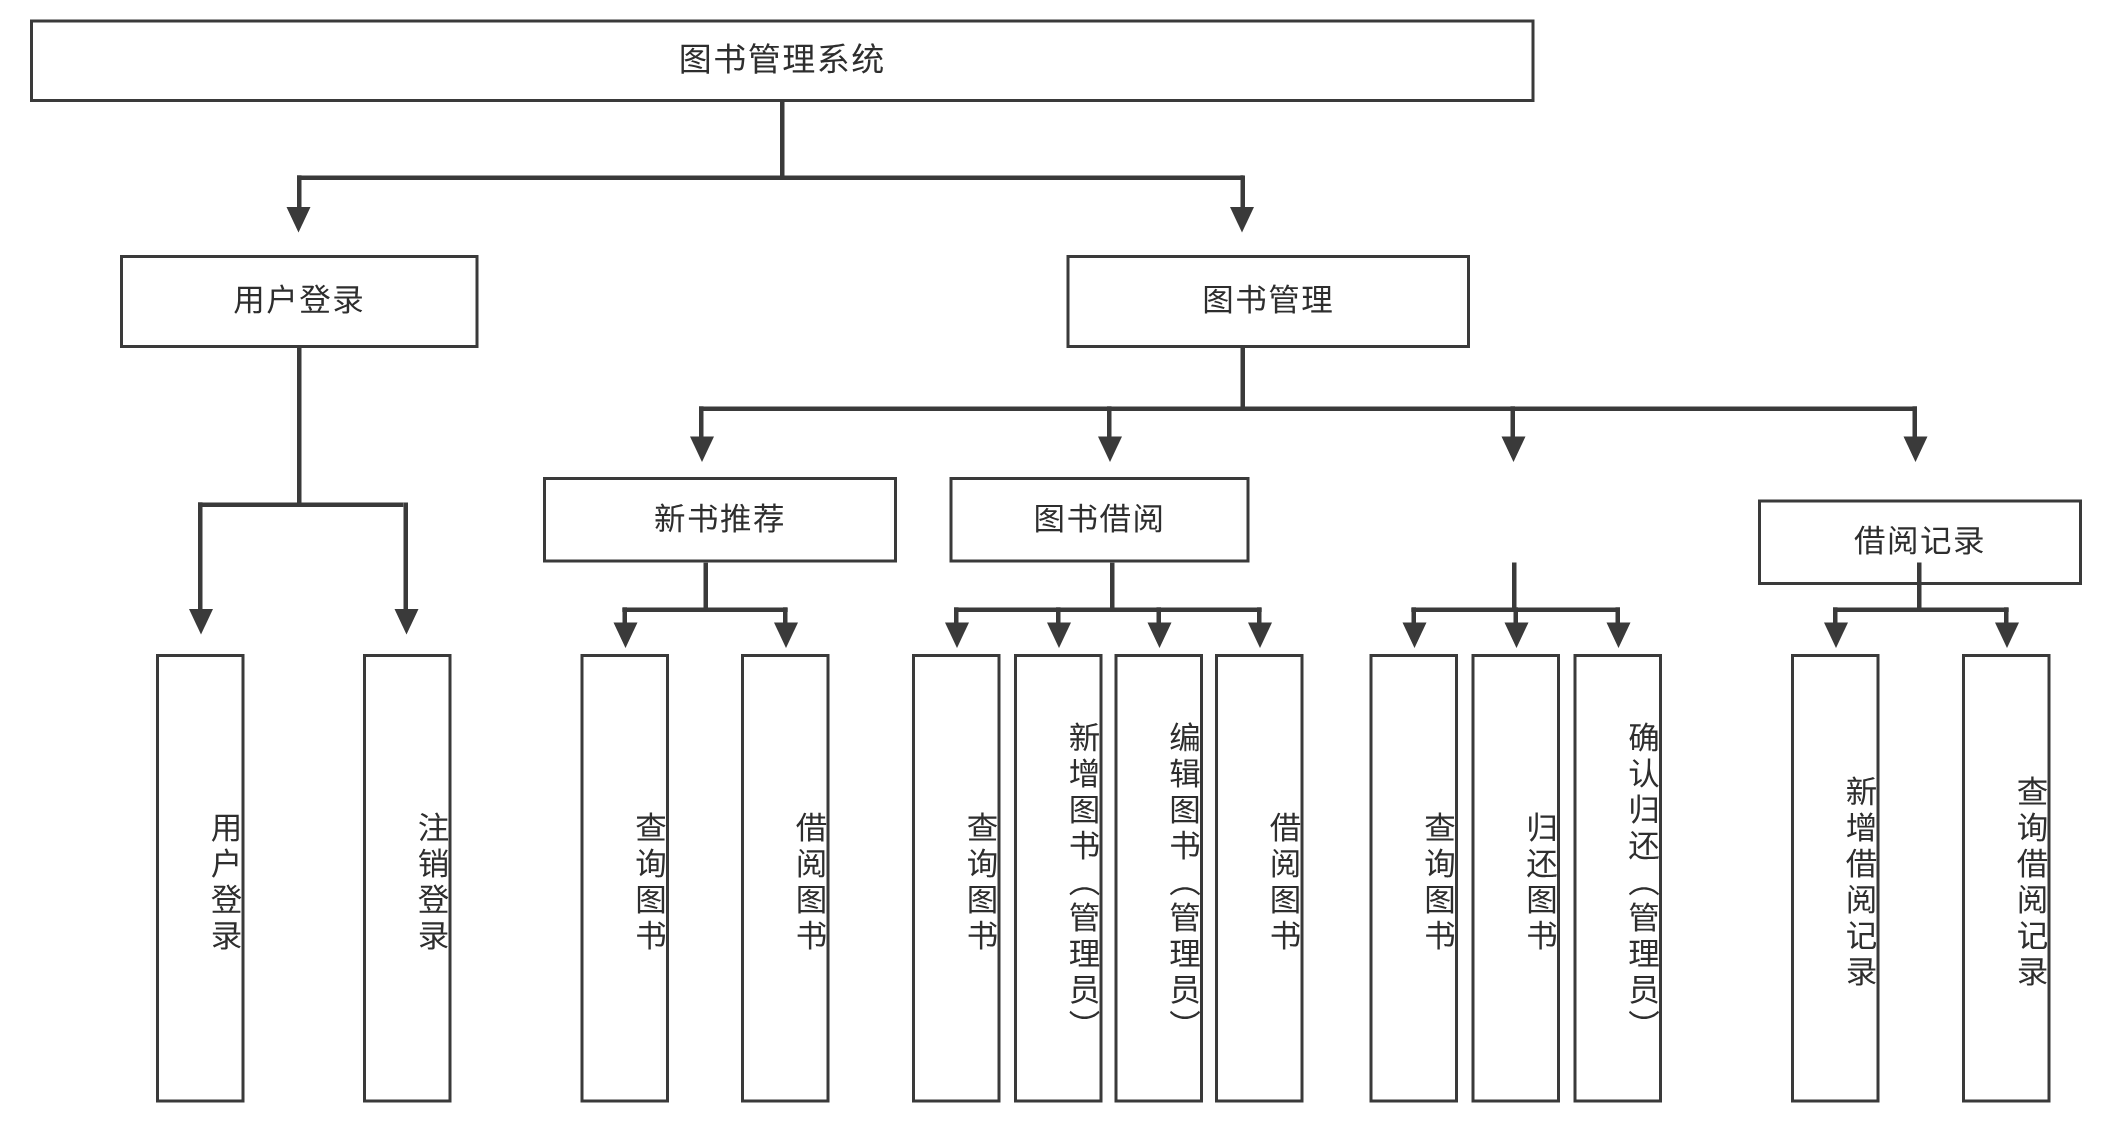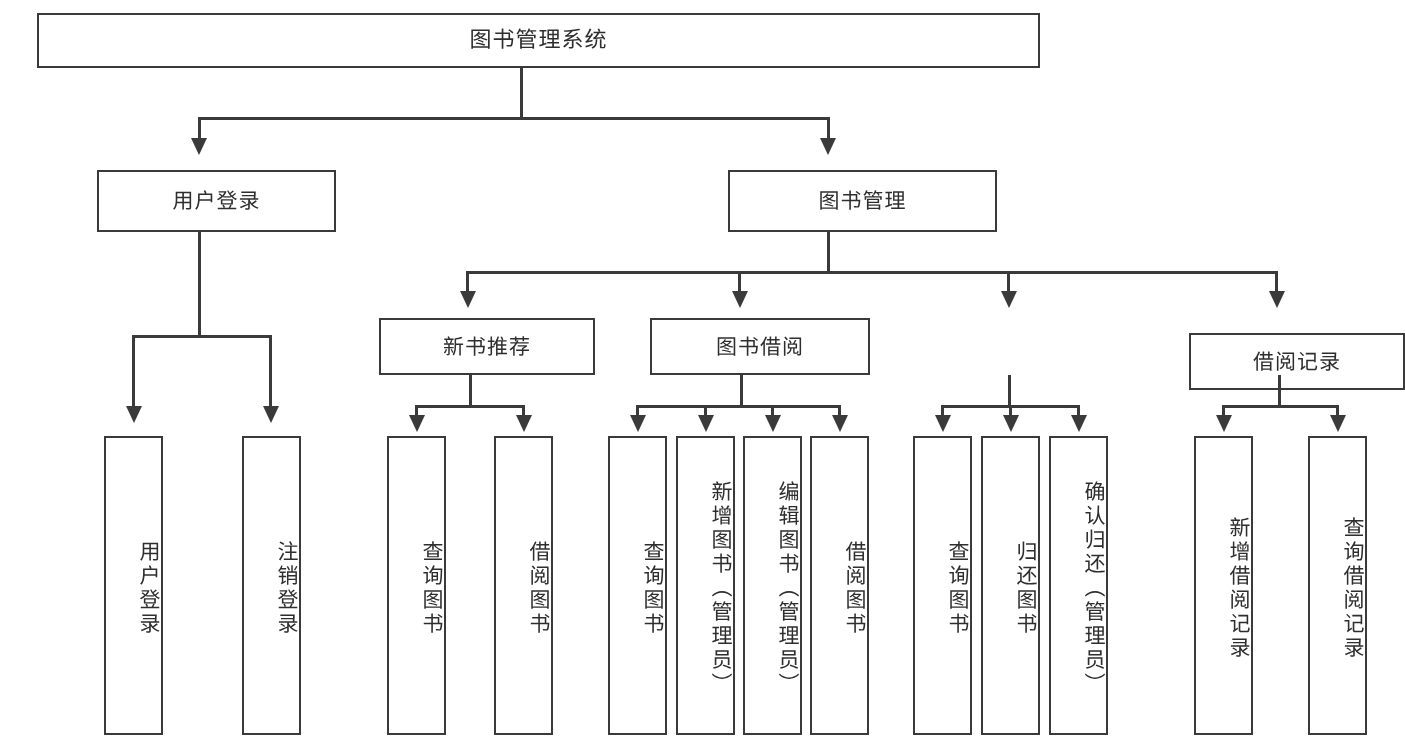--- a/index.html
+++ b/index.html
@@ -24,21 +24,20 @@
     display:flex;
     align-items:center;
     justify-content:center;
     color:#2e2e2e;
     letter-spacing:1px;
   }
   .node.h{            
     font-size:21px;
     line-height:1.2;
     white-space:nowrap;
-    margin-left:17px;
   }
   .node.root{
     font-size:22px;
   }
   .node.v{            
     font-size:21px;
     line-height:1.22;
     writing-mode:vertical-rl;
     text-orientation:upright;
     align-items:flex-start;
@@ -115,24 +114,24 @@
 
   <div class="ln v" style="left:738px;top:271px;width:3px;height:22px;"></div>
   <div class="arrow" style="left:732px;top:291px;"></div>
 
   <div class="ln v" style="left:1007px;top:271px;width:3px;height:22px;"></div>
   <div class="arrow" style="left:1001px;top:291px;"></div>
 
   <div class="ln v" style="left:1275px;top:271px;width:3px;height:22px;"></div>
   <div class="arrow" style="left:1269px;top:291px;"></div>
 
-  <div class="node h" style="left:362px;top:318px;width:216px;height:57px;">
+  <div class="node h" style="left:362px;top:318px;width:236px;height:57px;">
     <span>新书推荐</span>
   </div>
-  <div class="node h" style="left:633px;top:318px;width:220px;height:57px;">
+  <div class="node h" style="left:633px;top:318px;width:200px;height:57px;">
     <span>图书借阅</span>
   </div>
   <div class="node h" style="left:1172px;top:333px;width:216px;height:57px;">
     <span>借阅记录</span>
   </div>
 
   <div class="ln v" style="left:469px;top:375px;width:3px;height:32px;"></div>
   <div class="ln h" style="left:415px;top:405px;width:110px;height:3px;"></div>
   <div class="ln v" style="left:415px;top:405px;width:3px;height:12px;"></div>
   <div class="arrow" style="left:409px;top:415px;"></div>

